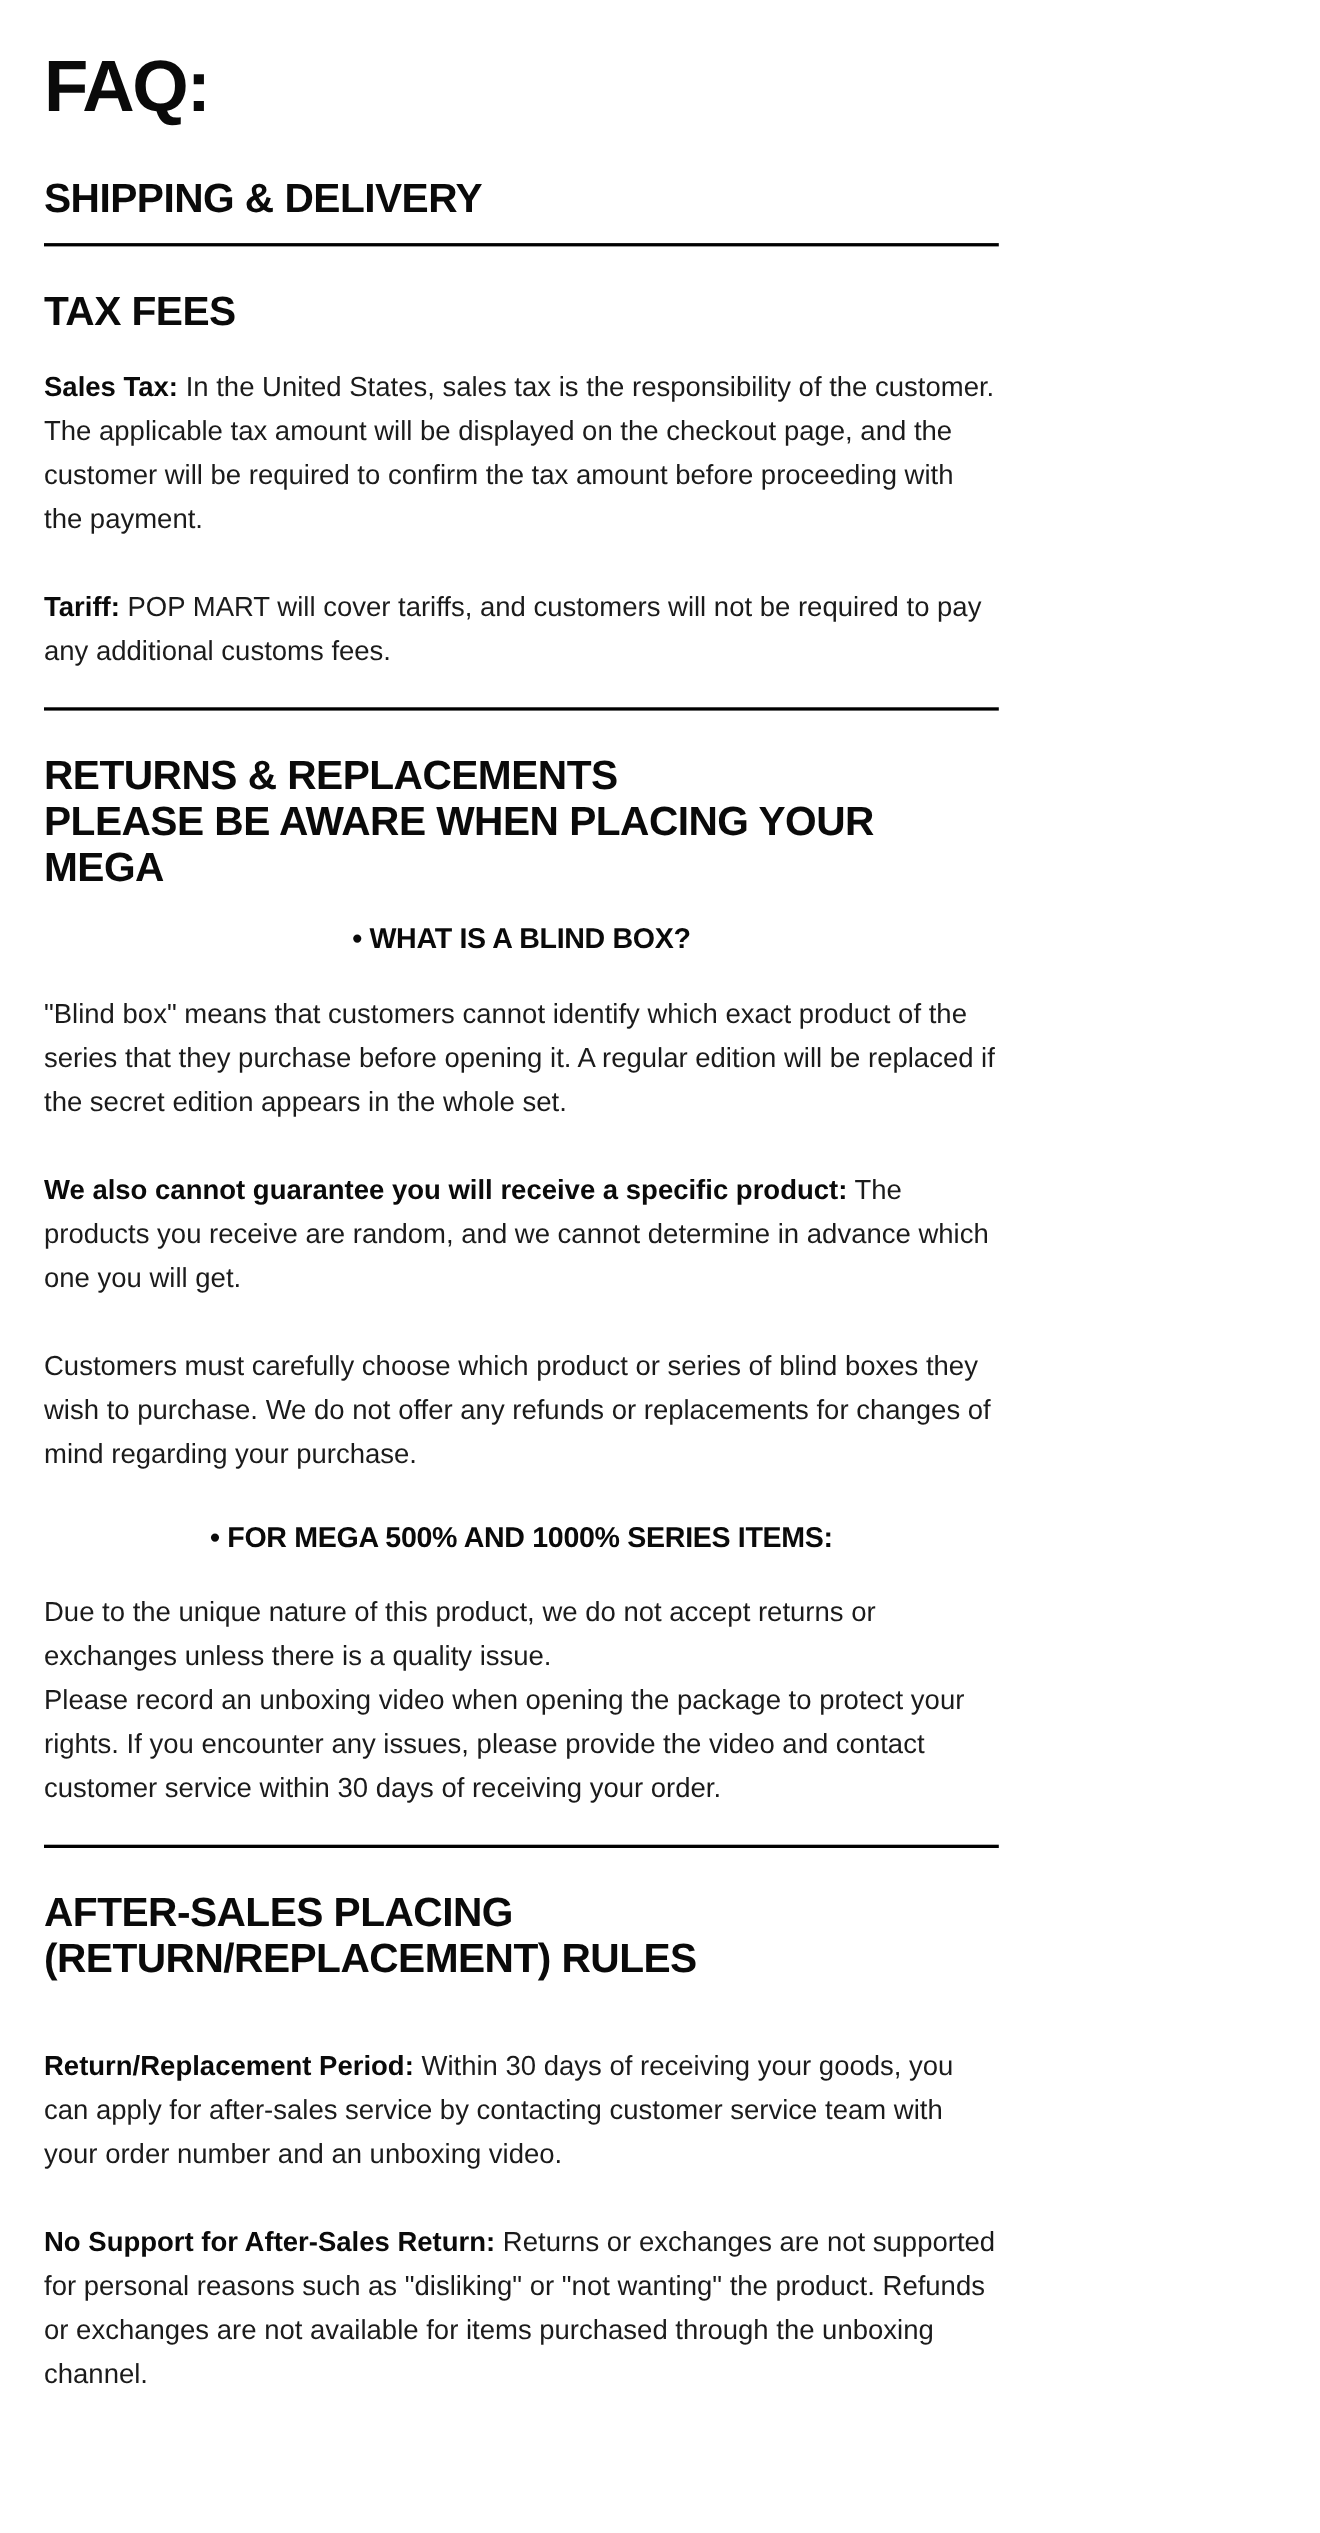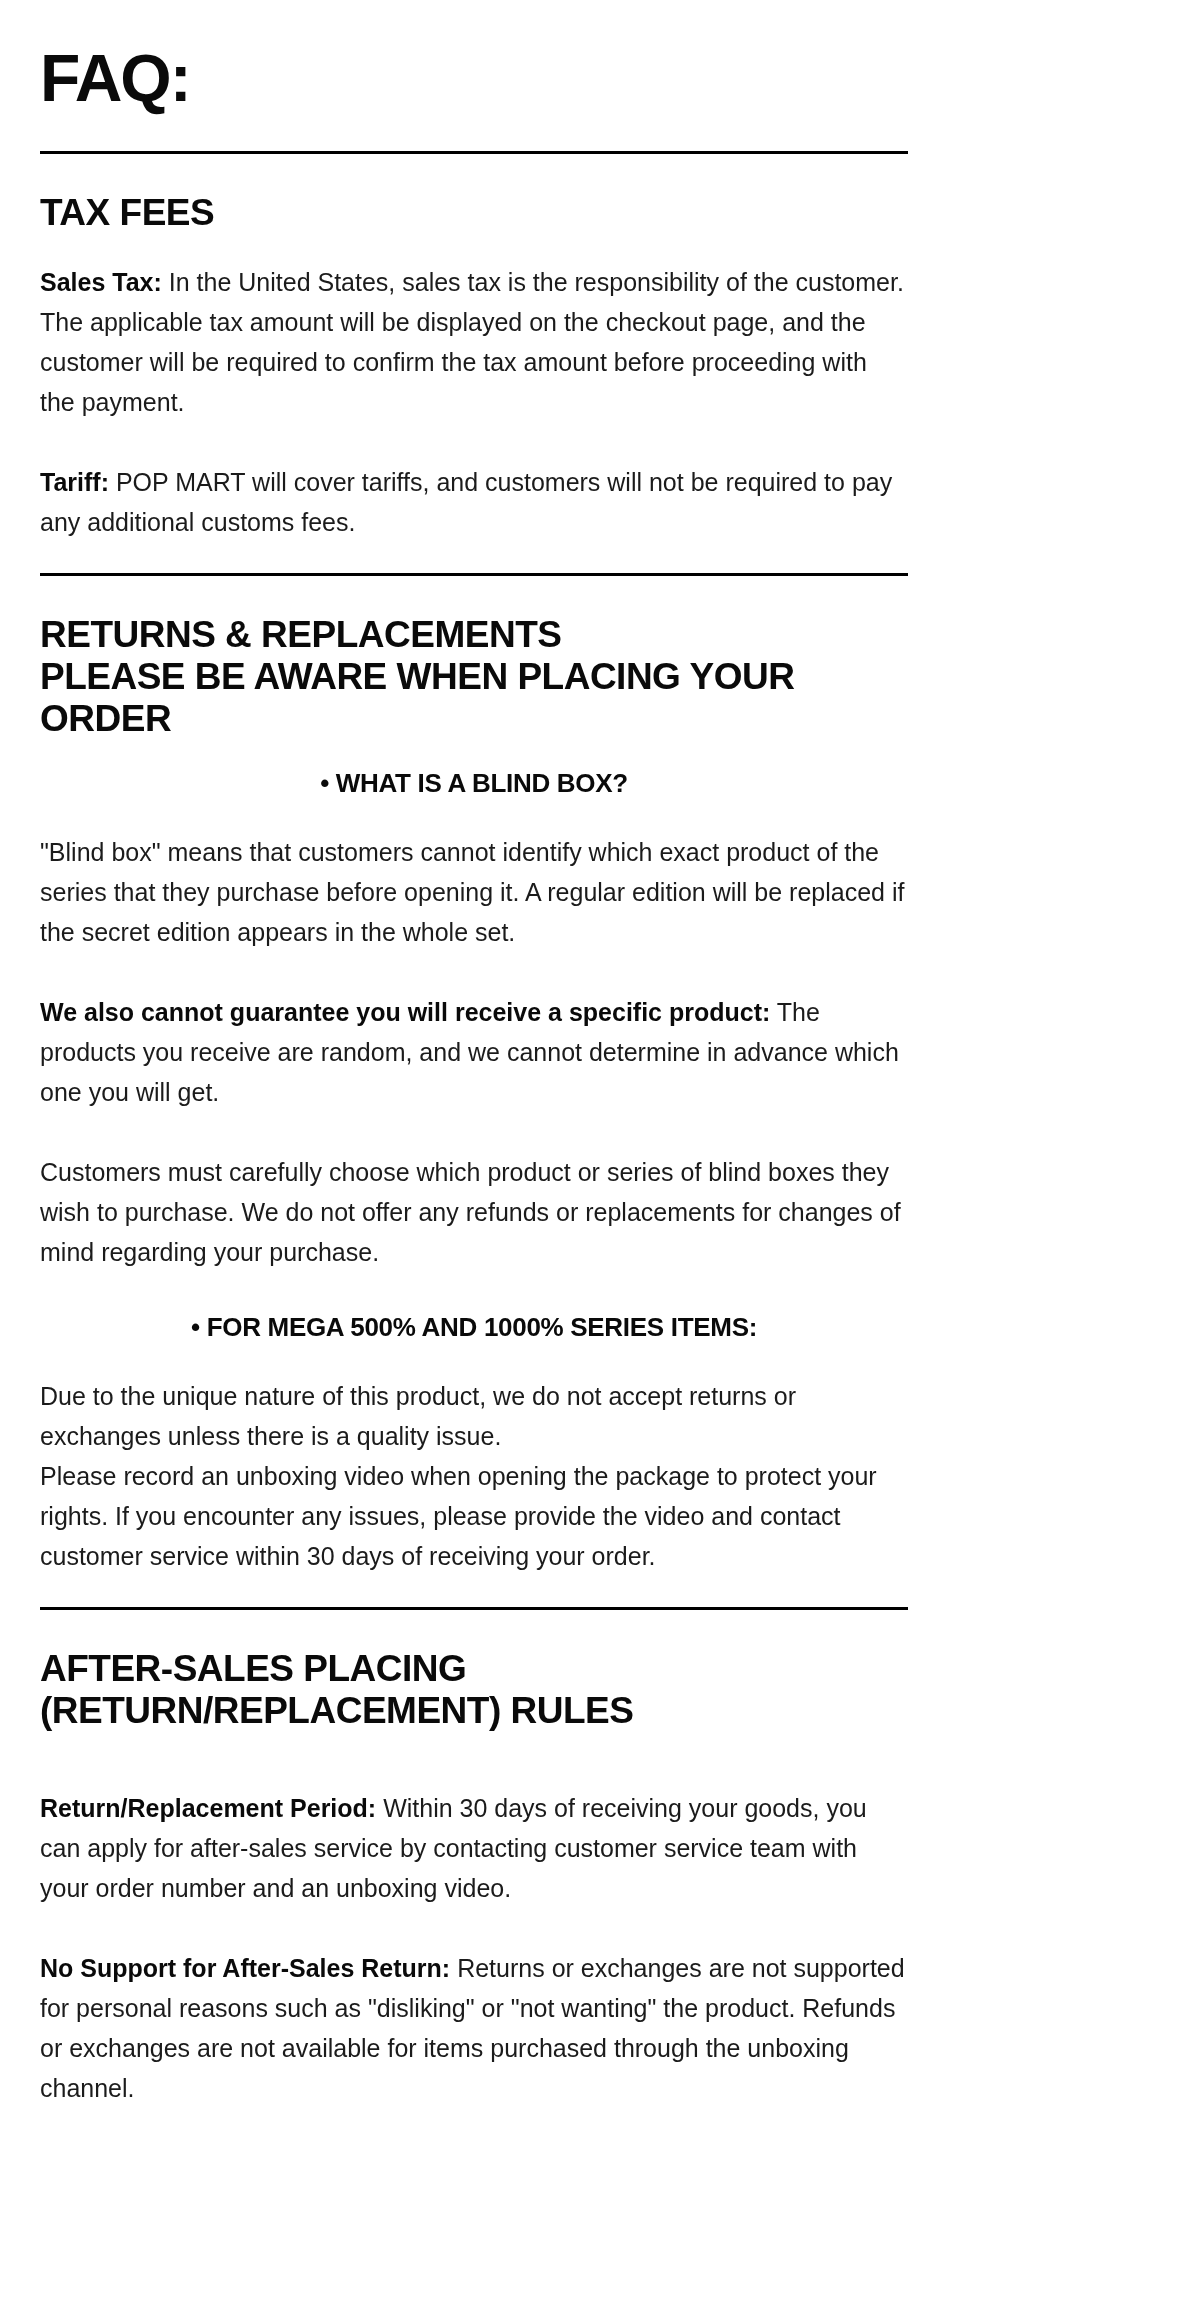--- a/index.html
+++ b/index.html
@@ -62,36 +62,37 @@
   section{margin:0;}
 </style>
 </head>
 <body>
 
 <main class="page">
 
   <h1 class="h1">FAQ:</h1>
 
   <section>
+    <h2 class="h2">SHIPPING &amp; DELIVERY</h2>
   </section>
 
   <hr class="rule">
 
   <section>
     <h2 class="h2">TAX FEES</h2>
     <p class="body"><strong>Sales Tax:</strong><span> In the United States, sales tax is the responsibility of the customer. The applicable tax amount will be displayed on the checkout page, and the customer will be required to confirm the tax amount before proceeding with the payment.</span></p>
     <p class="body"><strong>Tariff:</strong><span> POP MART will cover tariffs, and customers will not be required to pay any additional customs fees.</span></p>
   </section>
 
   <hr class="rule">
 
   <section>
     <h2 class="h2">
       <span class="line">RETURNS &amp; REPLACEMENTS</span>
-      <span class="line">PLEASE BE AWARE WHEN PLACING YOUR ORDER</span>
+      <span class="line">PLEASE BE AWARE WHEN PLACING YOUR MEGA</span>
     </h2>
 
     <h3 class="h3">• WHAT IS A BLIND BOX?</h3>
     <p class="body">"Blind box" means that customers cannot identify which exact product of the series that they purchase before opening it. A regular edition will be replaced if the secret edition appears in the whole set.</p>
     <p class="body"><strong>We also cannot guarantee you will receive a specific product:</strong><span> The products you receive are random, and we cannot determine in advance which one you will get.</span></p>
     <p class="body">Customers must carefully choose which product or series of blind boxes they wish to purchase. We do not offer any refunds or replacements for changes of mind regarding your purchase.</p>
 
     <h3 class="h3">• FOR MEGA 500% AND 1000% SERIES ITEMS:</h3>
     <p class="body">
       <span class="line">Due to the unique nature of this product, we do not accept returns or exchanges unless there is a quality issue.</span>

